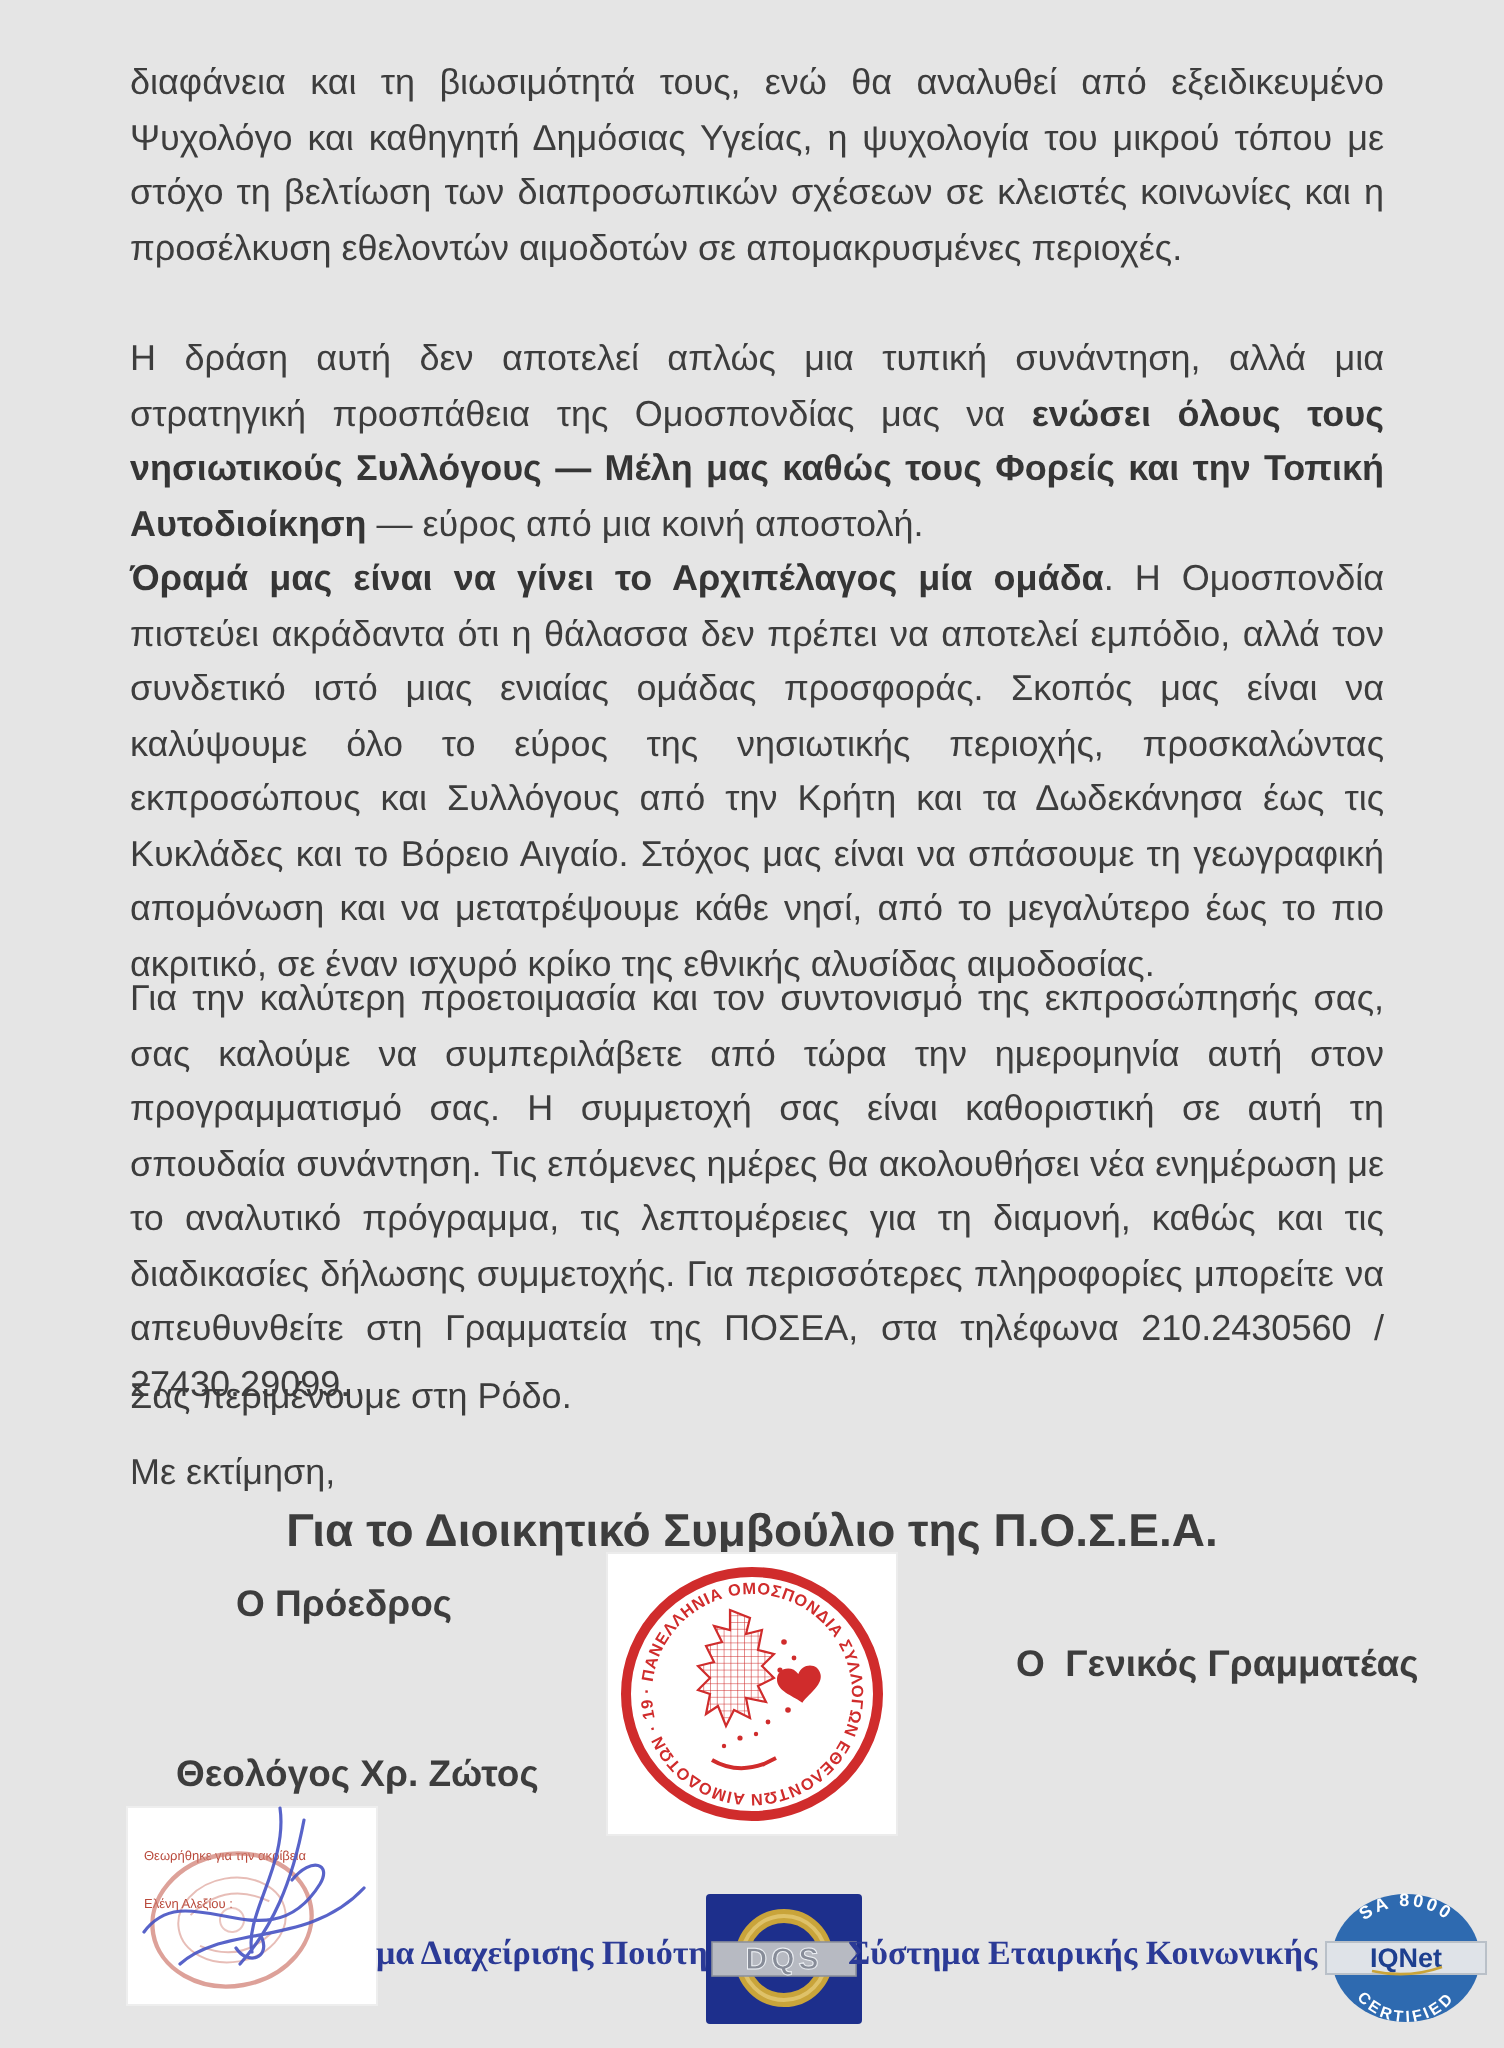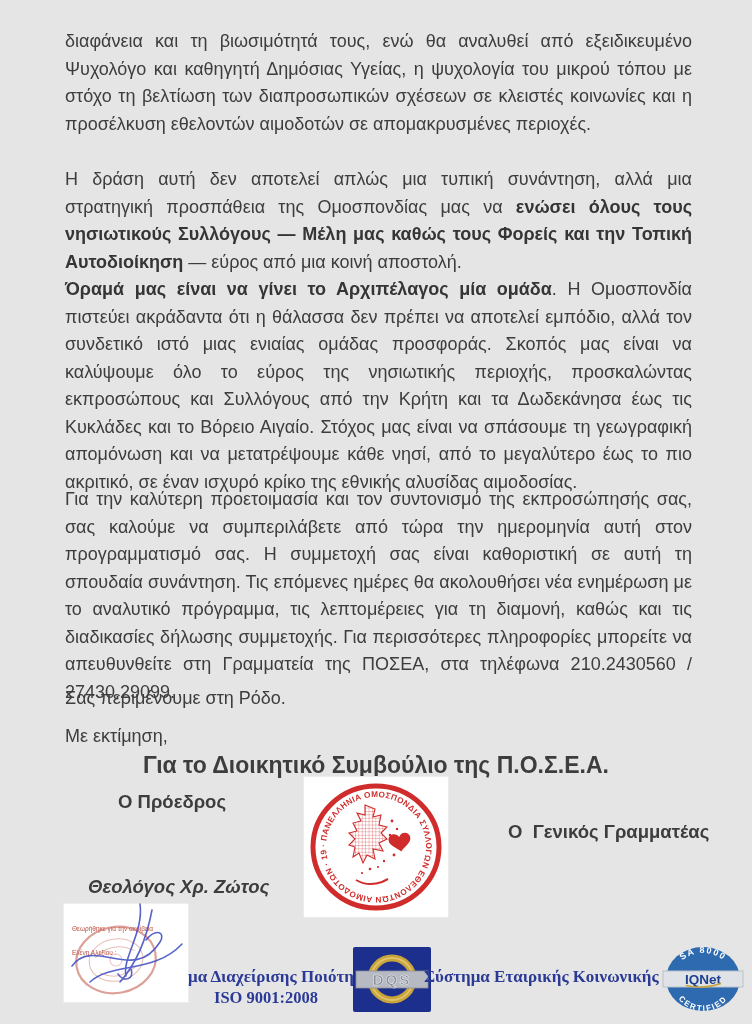--- a/index.html
+++ b/index.html
@@ -18,21 +18,21 @@
   .p4{top:486px;}
   .p5{top:670px;text-align:left;margin-top:15px;}
   .p6{top:723px;text-align:left;}
   .board-line{
     position:absolute;top:752px;left:0;width:752px;text-align:center;
     font-weight:bold;font-size:23px;margin:0;
   }
   .sig-title{position:absolute;font-weight:bold;font-size:18.5px;white-space:pre;}
   .sig-title.left{left:118px;top:791px;}
   .sig-title.right{left:508px;top:791px;margin-top:30px;}
-  .sig-name{position:absolute;font-weight:bold;font-size:18.5px;white-space:pre;font-style:italic;}
+  .sig-name{position:absolute;font-weight:bold;font-size:18.5px;white-space:pre;}
   .sig-name.left{left:88px;top:876px;}
   .sig-name.right{left:488px;top:876px;}
   .seal-box{
     position:absolute;left:303px;top:776px;width:146px;height:142px;
     background:#fff;border:1px solid #ececec;box-sizing:border-box;
   }
   .stamp-box{
     position:absolute;left:63px;top:903px;width:126px;height:100px;
     background:#fff;border:1px solid #eeeeee;box-sizing:border-box;overflow:visible;
   }
@@ -120,21 +120,20 @@
         <path d="M92,30 C86,62 76,84 60,102"></path>
         <path d="M12,86 C34,56 74,104 100,62 C106,52 96,48 86,60"></path>
         <path d="M30,102 C52,82 94,94 122,64"></path>
         <path d="M58,94 c6,9 17,5 13,-5"></path>
       </g>
     </svg>
   </div>
 
   <div class="footer-left">
     <div class="l1">μα Διαχείρισης Ποιότητας</div>
-    <div class="l2">ISO 9001:2008</div>
   </div>
 
   <div class="dqs-logo">
     <svg width="78" height="65" viewBox="0 0 78 65">
       <rect x="0" y="0" width="78" height="65" rx="2" fill="#1d2f8c"></rect>
       <circle cx="39" cy="32" r="21" fill="none" stroke="#c9a43a" stroke-width="7"></circle>
       <circle cx="39" cy="32" r="21" fill="none" stroke="#e8cf7e" stroke-width="2" opacity="0.7"></circle>
       <rect x="3" y="24" width="72" height="17" fill="#b7bac2" stroke="#8d919c" stroke-width="0.8"></rect>
       <text x="39" y="37.5" text-anchor="middle" font-family="Liberation Sans, sans-serif" font-size="15" font-weight="bold" fill="#878c98" stroke="#eef1f5" stroke-width="0.5" letter-spacing="2">DQS</text>
     </svg>

